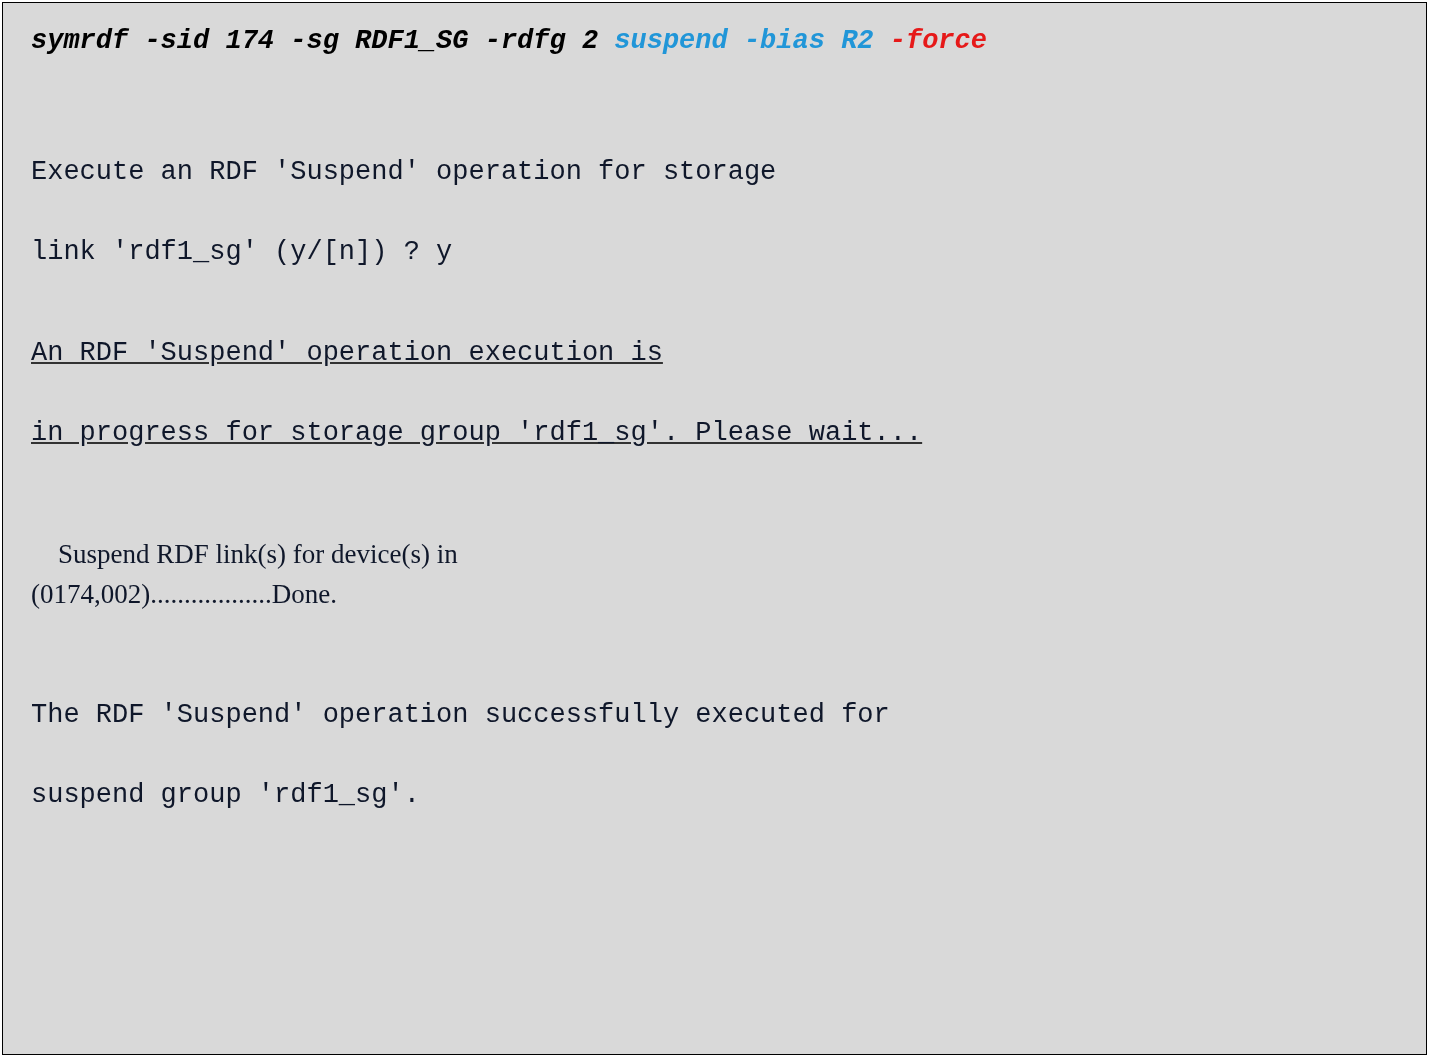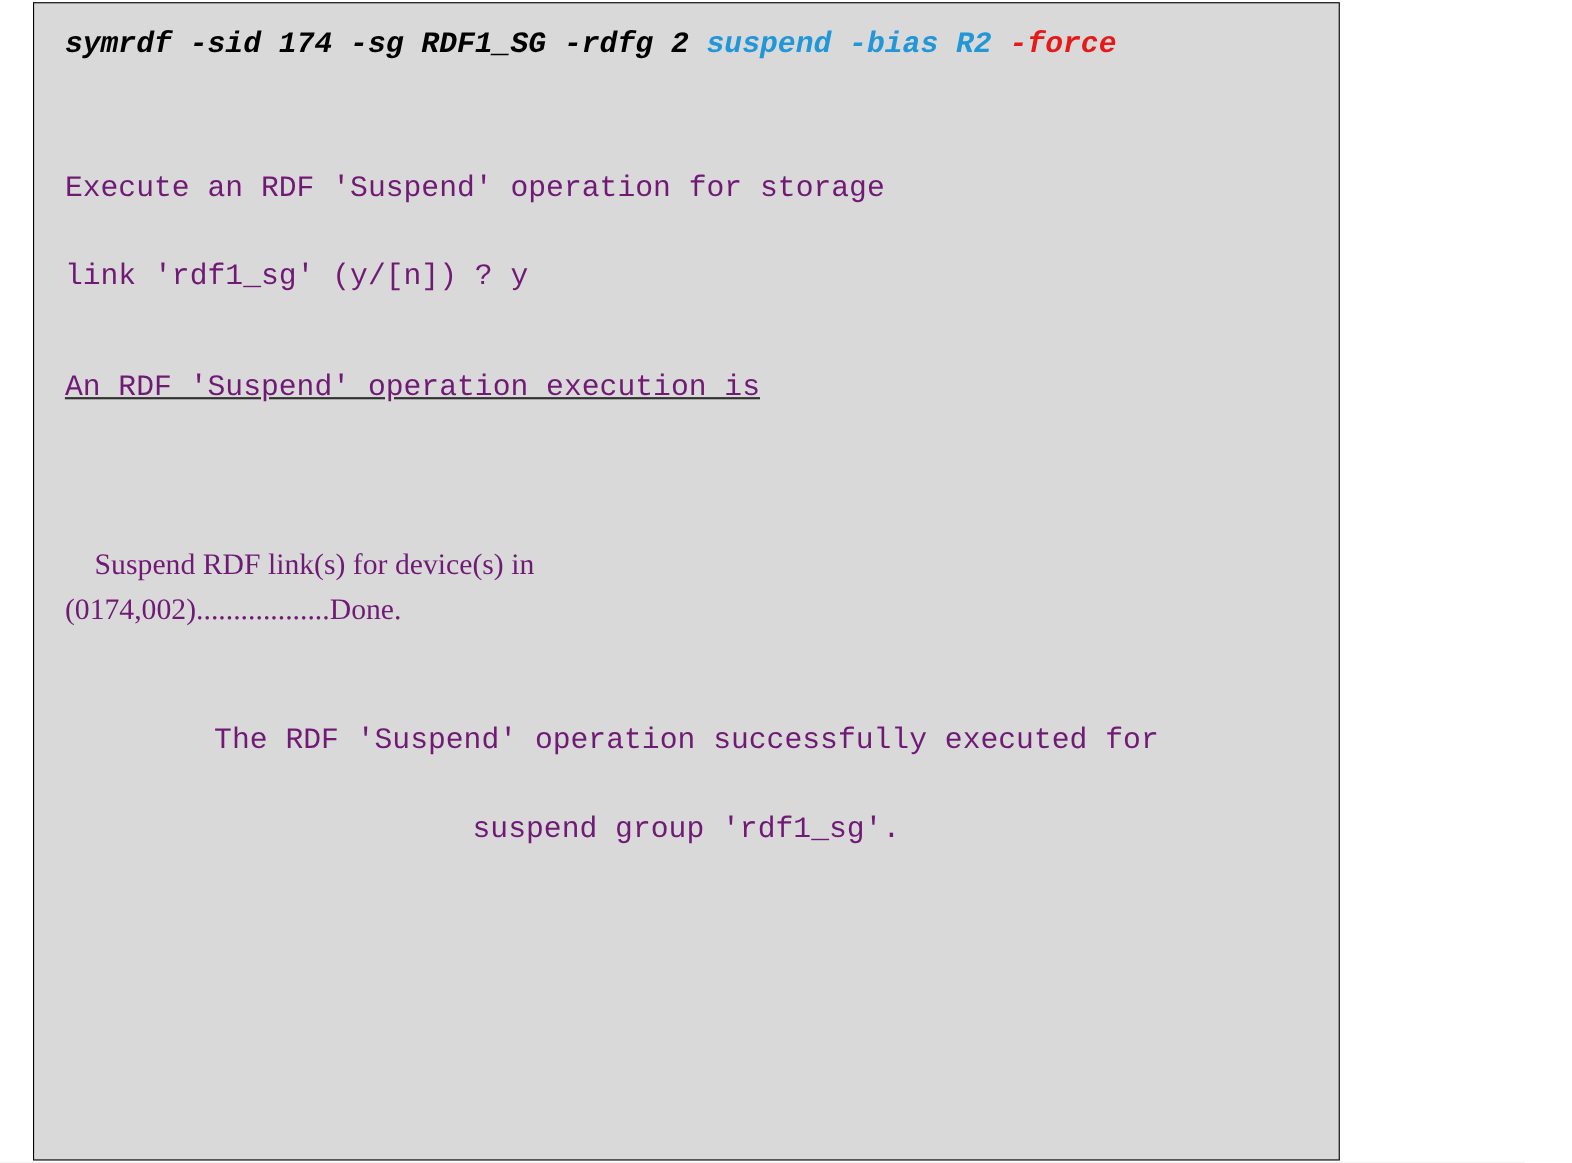--- a/index.html
+++ b/index.html
@@ -6,29 +6,28 @@
       margin: 0;
       padding: 0;
       box-sizing: border-box;
     }
     body {
       background: #ffffff;
       font-family: "Courier New", Courier, monospace;
       padding: 2px;
     }
     .terminal-container {
-      width: 1188px;
+      width: 1425px;
       height: 1053px;
       background: #d9d9d9;
       border: 1px solid #000000;
       padding: 18px 28px;
       font-size: 27px;
       line-height: 1.5;
       color: #323232;
-      margin-left: 28px;
     }
     .command-line {
       margin-bottom: 90px;
     }
     .cmd-base {
       font-weight: bold;
       font-style: italic;
       color: #000000;
     }
     .cmd-blue {
@@ -39,45 +38,46 @@
     .cmd-red {
       font-weight: bold;
       font-style: italic;
       color: #e61919;
     }
     .output-block {
       margin-bottom: 42px;
     }
     .output-line {
       white-space: pre;
-      color: #701a75;
+      color: #0f172a;
     }
   </style>
 </head>
 <body>
 
 <div class="terminal-container">
   <div class="command-line">
     <span class="cmd-base">symrdf -sid 174 -sg RDF1_SG -rdfg 2 </span><span class="cmd-blue">suspend -bias R2 </span><span class="cmd-red">-force</span>
   </div>
 
   <div class="output-block">
     <div class="output-line">Execute an RDF 'Suspend' operation for storage</div>
     <div class="output-line" style="height:40px;"></div>
     <div class="output-line">link 'rdf1_sg' (y/[n]) ? y</div>
   </div>
 
   <div class="output-block" style="margin-top:60px;text-decoration:underline;">
     <div class="output-line">An RDF 'Suspend' operation execution is</div>
     <div class="output-line" style="height:40px;"></div>
+    <div class="output-line">in progress for storage group 'rdf1_sg'. Please wait...</div>
   </div>
 
   <div class="output-block" style="margin-top:80px;font-family:Liberation Serif, serif;">
     <div class="output-line">    Suspend RDF link(s) for device(s) in</div>
     <div class="output-line">(0174,002)..................Done.</div>
   </div>
 
-  <div class="output-block" style="margin-top:80px;text-align:center;">
+  <div class="output-block" style="margin-top:80px;">
     <div class="output-line">The RDF 'Suspend' operation successfully executed for</div>
     <div class="output-line" style="height:40px;"></div>
     <div class="output-line">suspend group 'rdf1_sg'.</div>
   </div>
 </div>
 
 </body></html>

